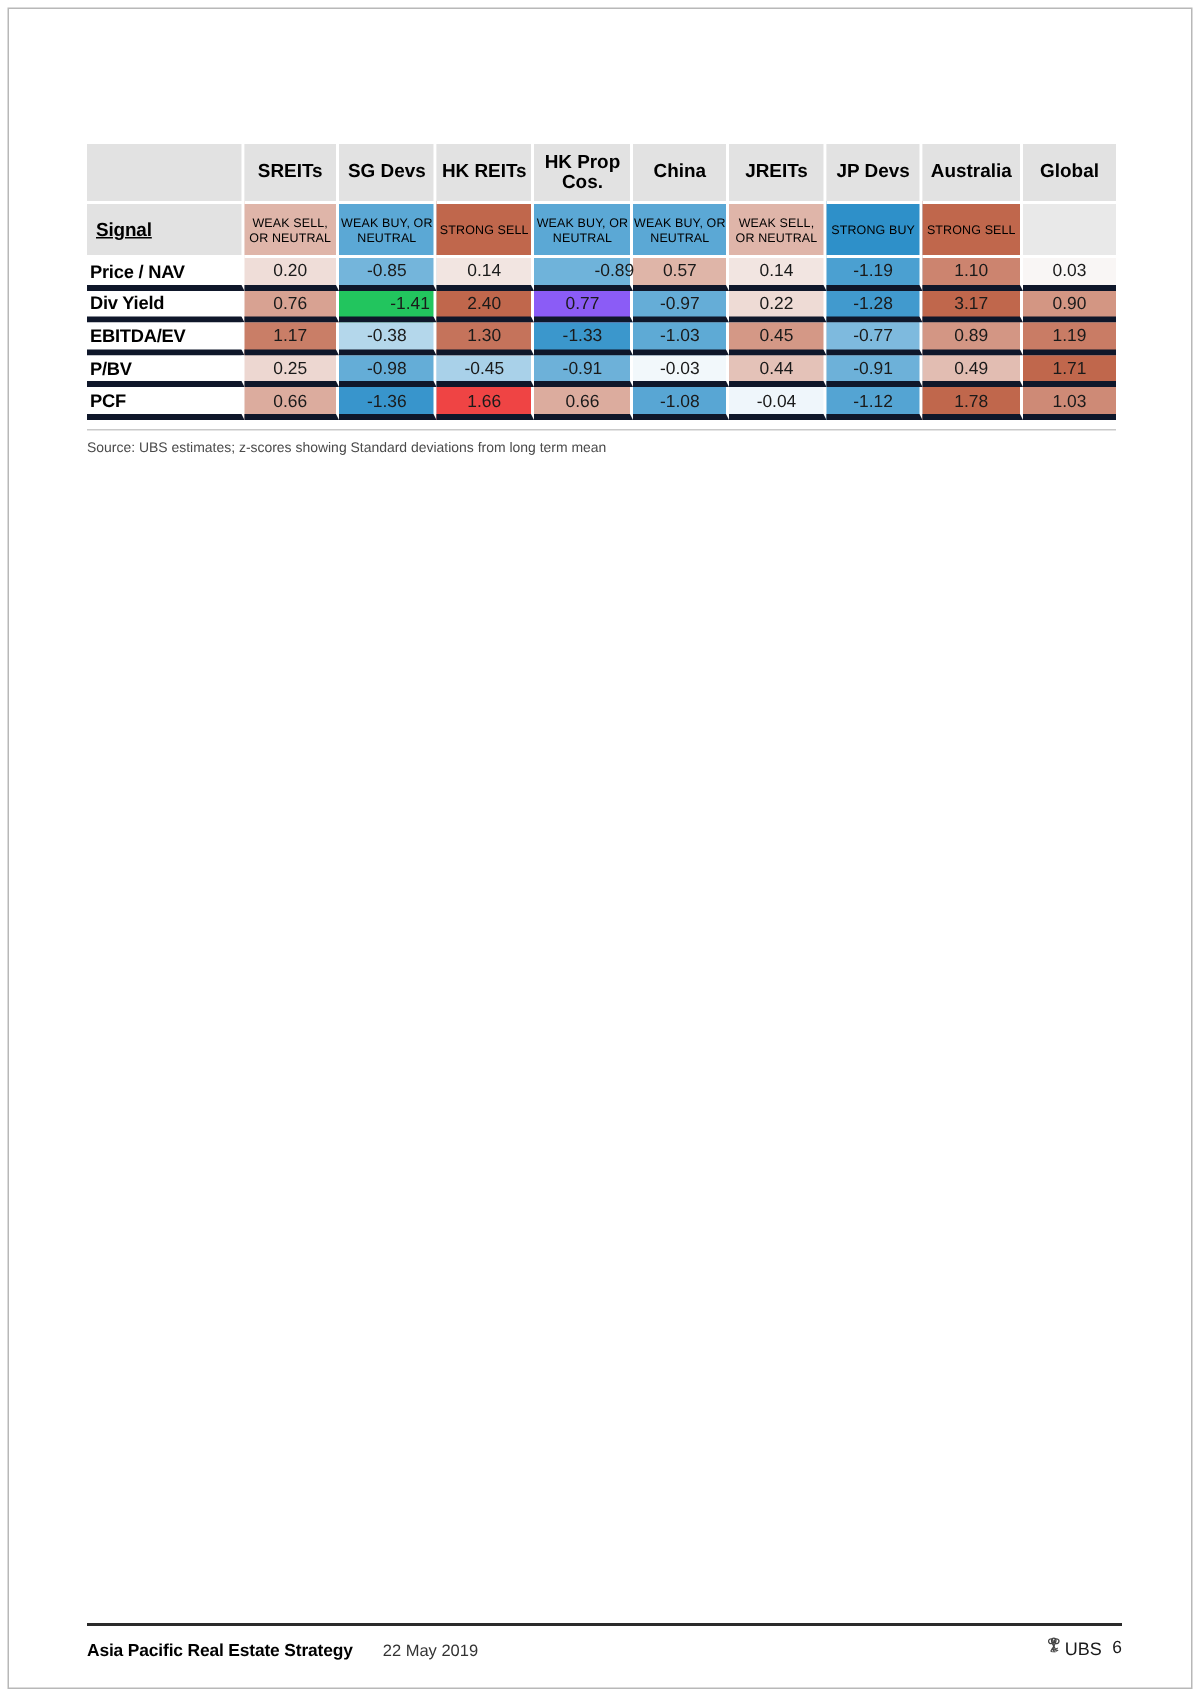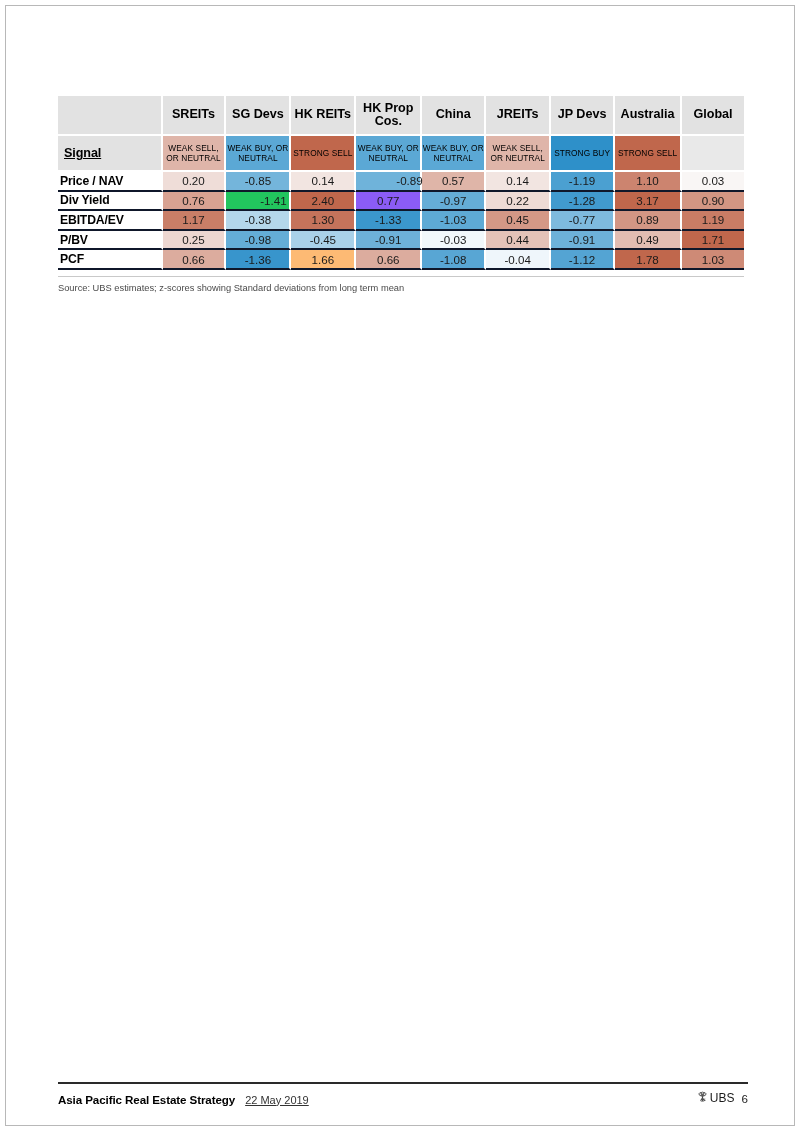--- a/index.html
+++ b/index.html
@@ -90,21 +90,21 @@
     font-weight: bold;
     letter-spacing: -0.1px;
     text-decoration: underline;
   }
   tr.signal td.sig-empty { background: #e9e9e9; }
 
   
   tr.data td {
     height: 17.6px;
     border-right: 2px solid #ffffff;
-    border-bottom: 2px solid #0f172a;
+    border-bottom: 4px solid #0f172a;
     text-align: center;
     font-size: 11.6px;
     color: #1a1a1a;
   }
   tr.data td:last-child { border-right: 0; }
   tr.data td.rowlab {
     text-align: left;
     font-weight: bold;
     font-size: 12.2px;
     padding-left: 2px;
@@ -149,23 +149,22 @@
   .footer-left {
     font-size: 11.6px;
   }
   .f-title {
     font-weight: bold;
     color: #000;
     letter-spacing: -0.1px;
   }
   .f-date {
     color: #333;
-    margin-left: 10px;
+    margin-left: 20px;
     font-size: 11px;
-    text-decoration: underline;
   }
   .footer-right {
     display: flex;
     align-items: center;
     gap: 1px;
     font-size: 11.6px;
     color: #1a1a1a;
   }
   .ubs-keys { display: block; }
   .ubs-word { letter-spacing: 0px; font-size: 12px; }
@@ -265,21 +264,21 @@
             <td style="background: rgb(242, 248, 251);">-0.03</td>
             <td style="background: rgb(228, 194, 184);">0.44</td>
             <td style="background: rgb(109, 177, 217);">-0.91</td>
             <td style="background: rgb(226, 189, 178);">0.49</td>
             <td style="background: rgb(192, 103, 76);">1.71</td>
           </tr>
           <tr class="data">
             <td class="rowlab">PCF</td>
             <td style="background: rgb(220, 172, 158);">0.66</td>
             <td style="background: rgb(56, 149, 204);">-1.36</td>
-            <td style="background: #fdba74;">1.66</td>
+            <td style="background: #ef4444;">1.66</td>
             <td style="background: rgb(220, 172, 158);">0.66</td>
             <td style="background: rgb(88, 166, 212);">-1.08</td>
             <td style="background: rgb(239, 246, 251);">-0.04</td>
             <td style="background: rgb(84, 164, 211);">-1.12</td>
             <td style="background: rgb(192, 103, 76);">1.78</td>
             <td style="background: rgb(206, 138, 118);">1.03</td>
           </tr>
         </tbody>
     </table>
 

